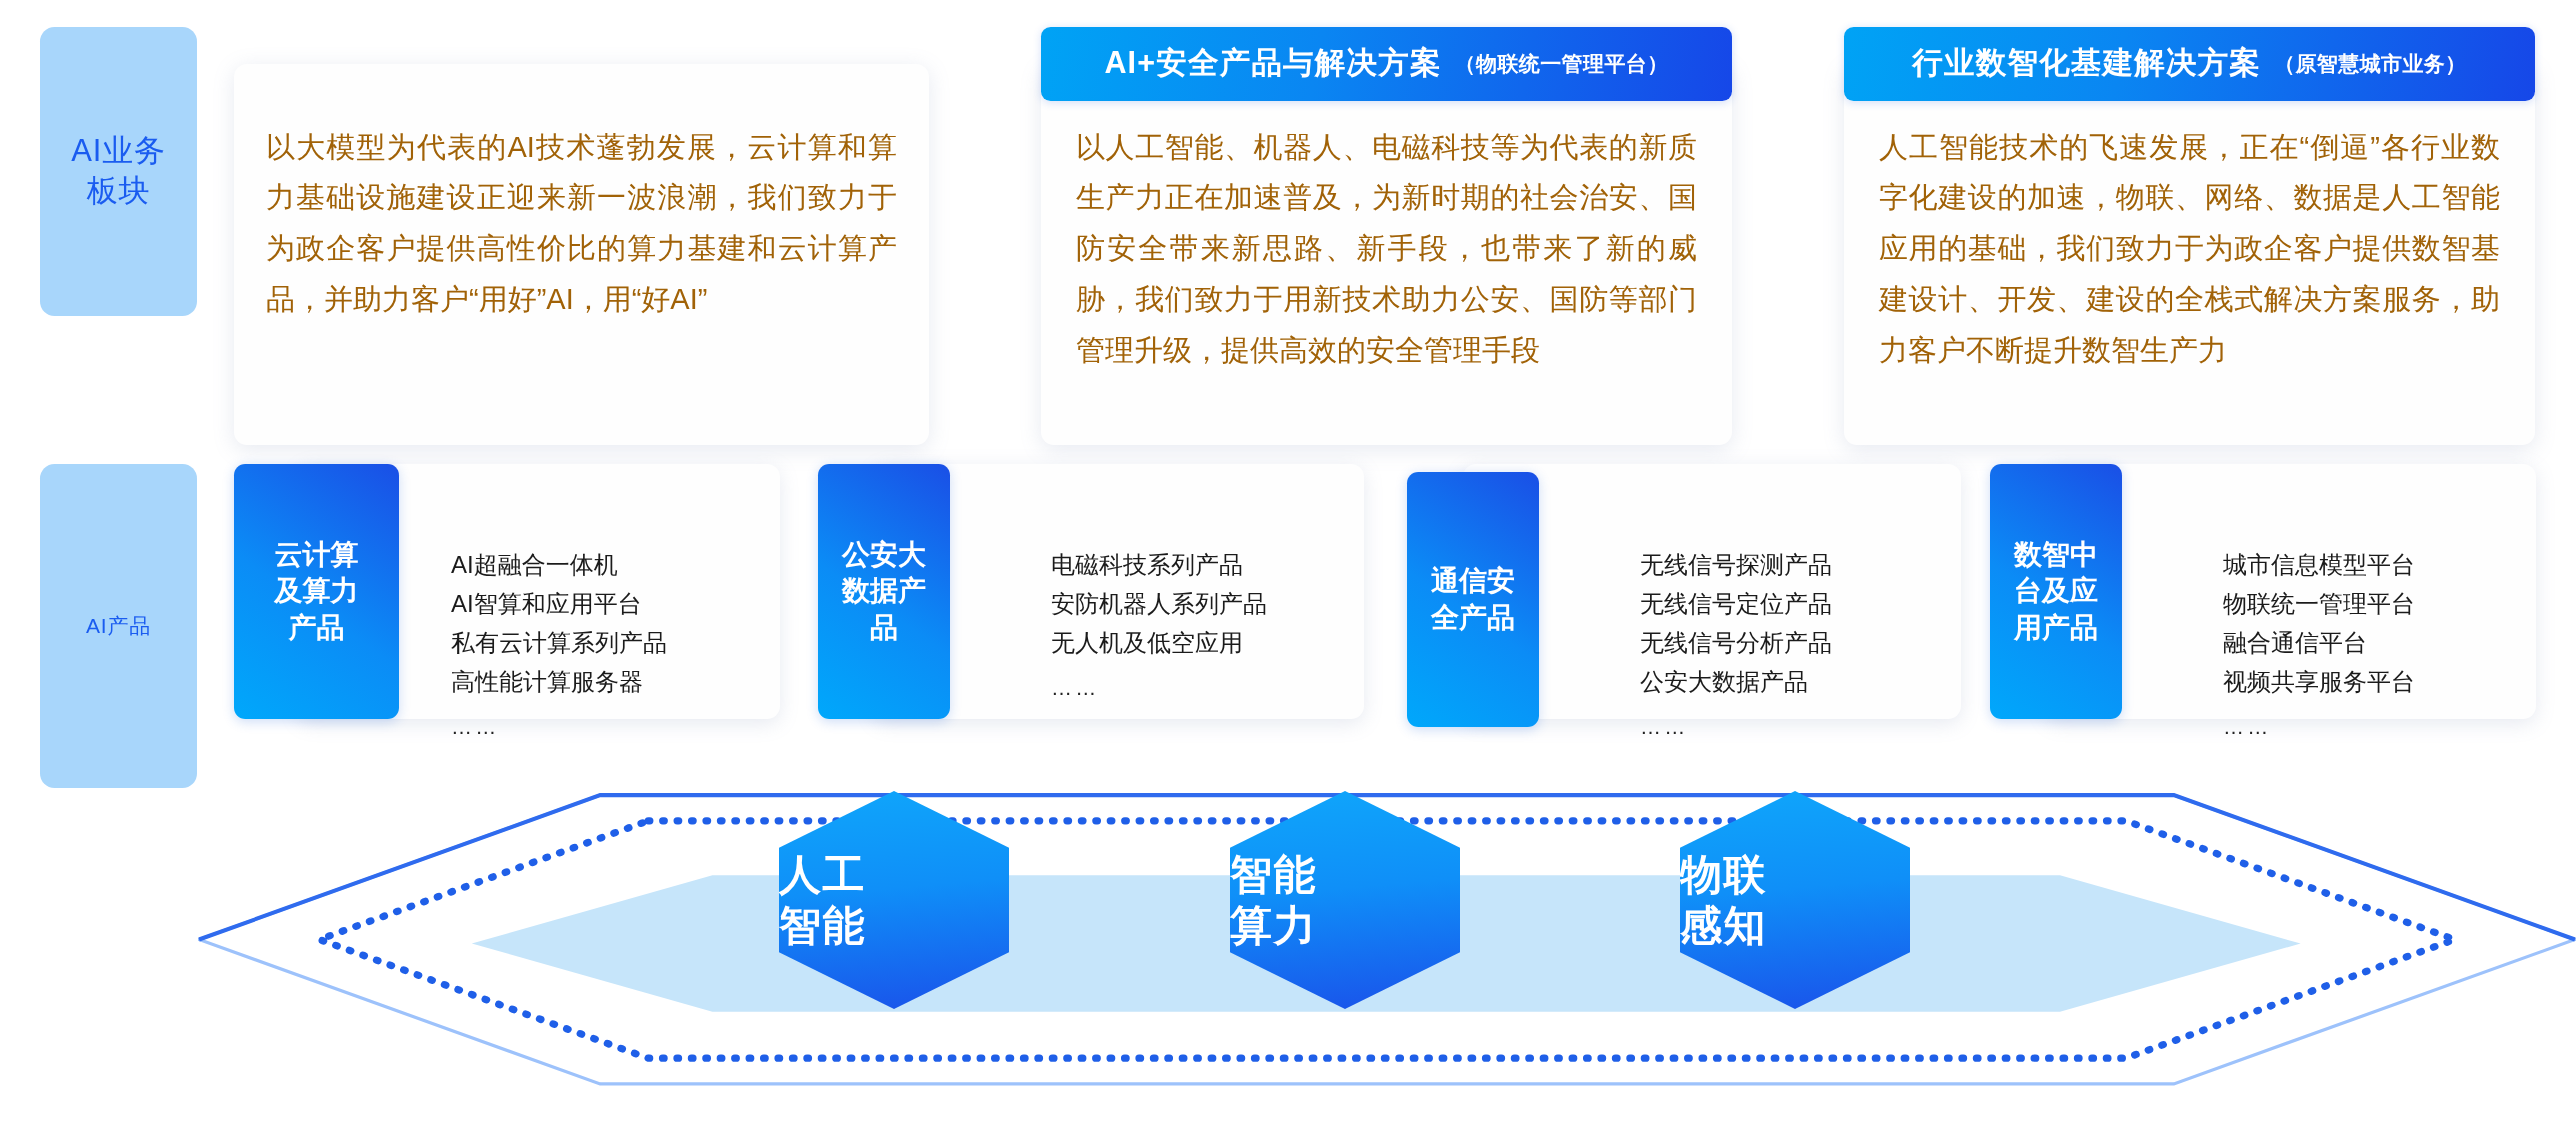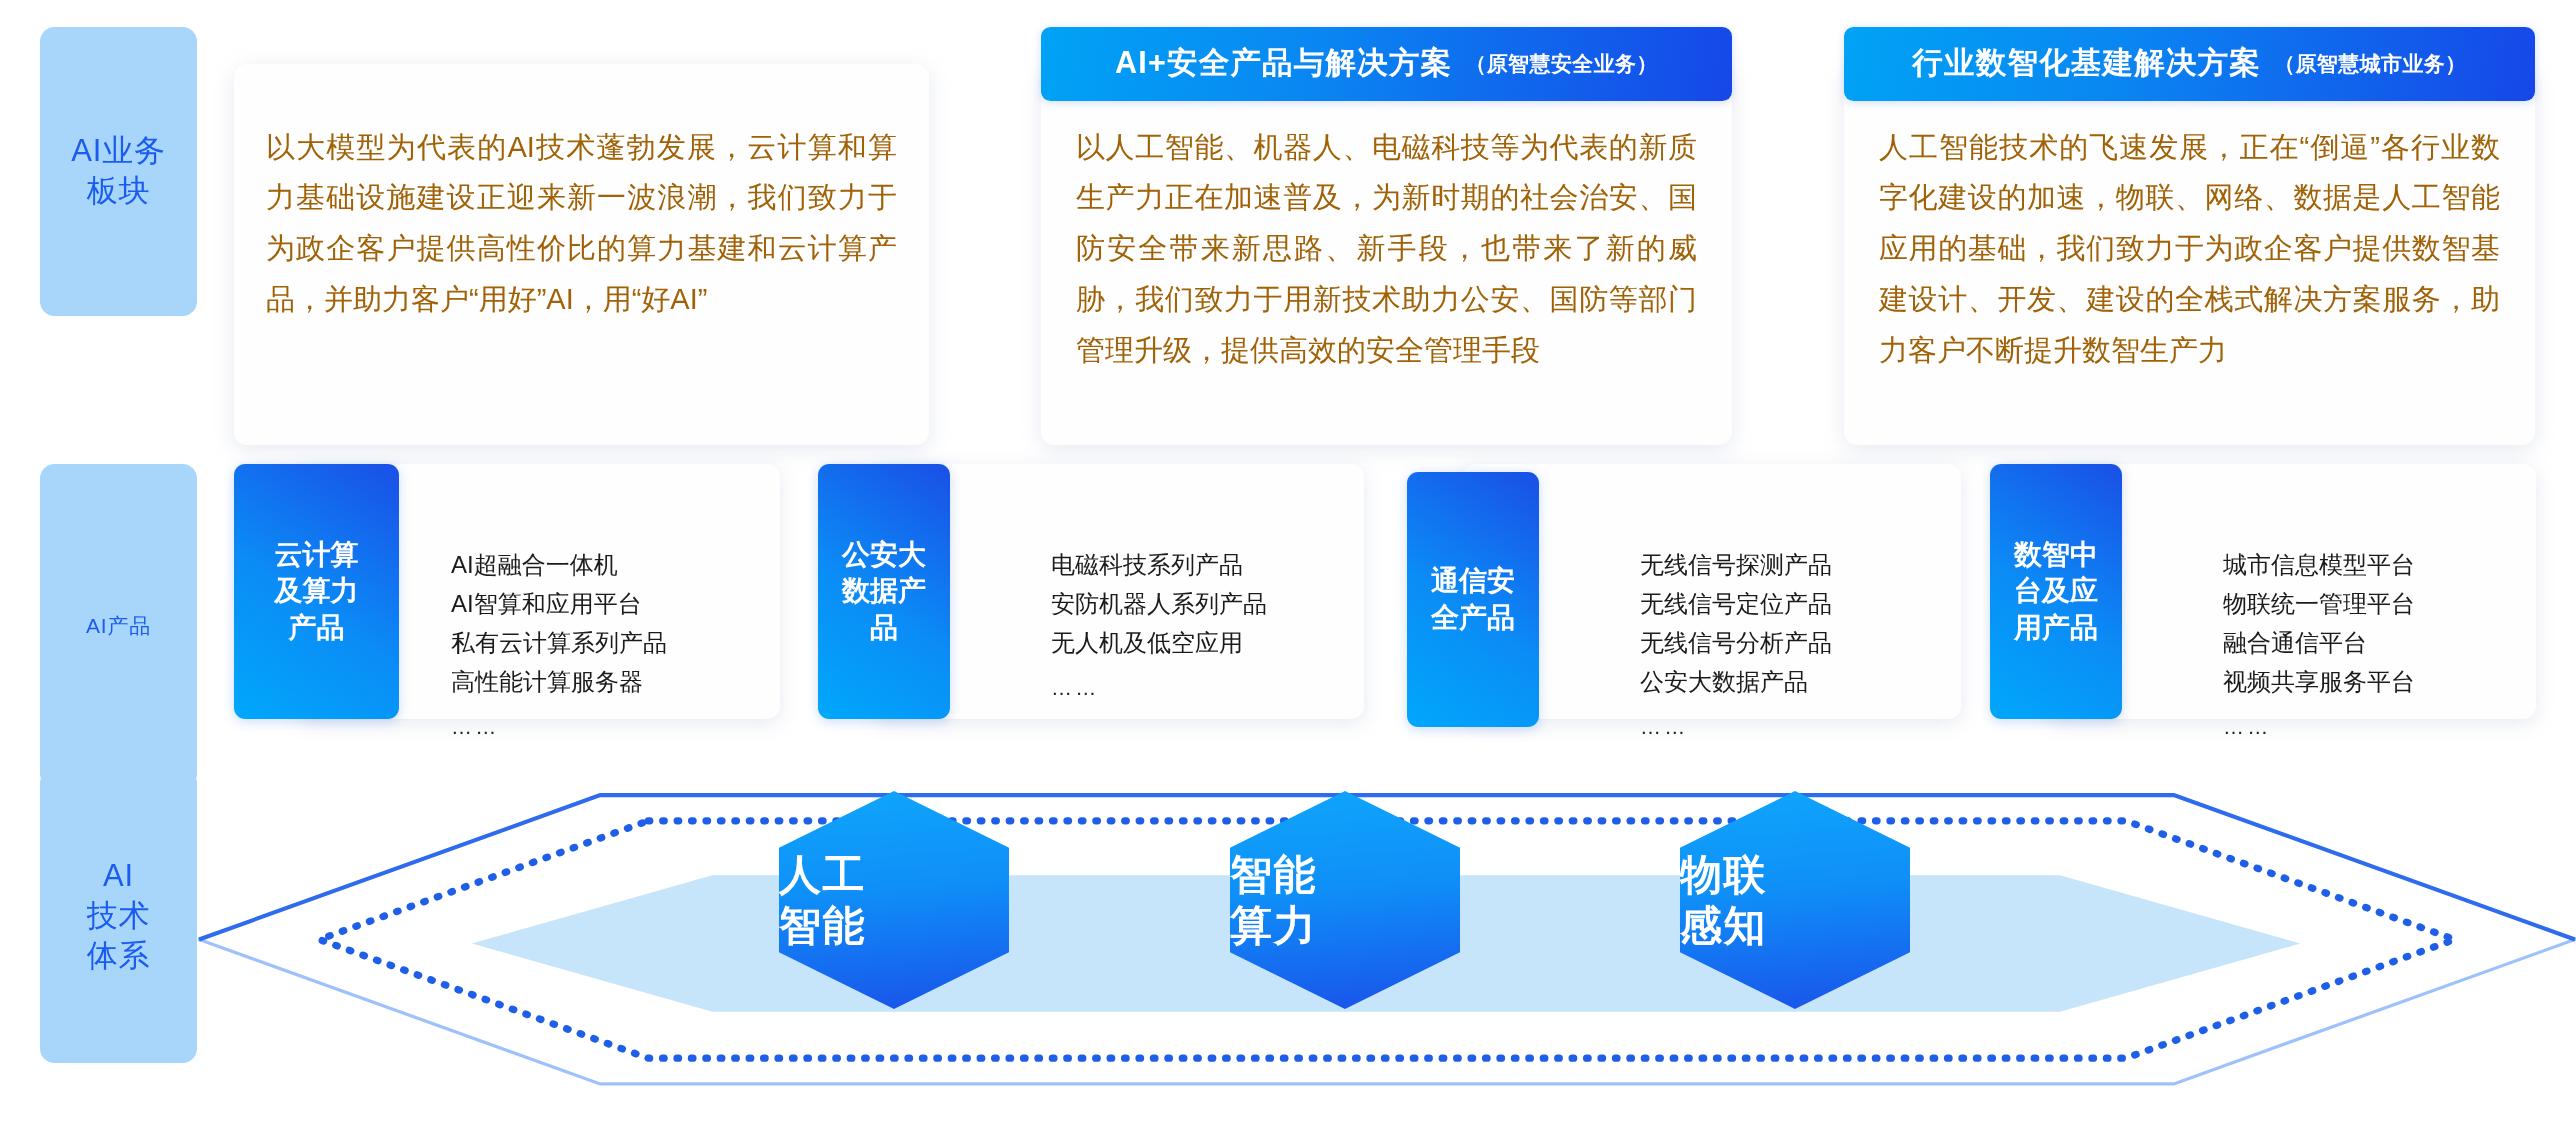--- a/index.html
+++ b/index.html
@@ -110,38 +110,31 @@
     <div>
       <span>AI业务</span><br>
       <span>板块</span>
     </div>
   </div>
   <div class="rail rail-2">
     <div>
       <span>AI产品</span>
     </div>
   </div>
-  <div class="rail rail-3">
-    <div>
-      <span>AI</span><br>
-      <span>技术</span><br>
-      <span>体系</span>
-    </div>
-  </div>
 
   <div class="biz biz-1">
     <div class="biz-body"></div>
     <div class="biz-text">以大模型为代表的AI技术蓬勃发展，云计算和算力基础设施建设正迎来新一波浪潮，我们致力于为政企客户提供高性价比的算力基建和云计算产品，并助力客户“用好”AI，用“好AI”</div>
   </div>
 
   <div class="biz biz-2">
     <div class="biz-body"></div>
     <div class="biz-head">
       <span class="t1">AI+安全产品与解决方案</span>
-      <span class="t2">（原智慧安全业务）</span>
+      <span class="t2">（物联统一管理平台）</span>
     </div>
     <div class="biz-text">以人工智能、机器人、电磁科技等为代表的新质生产力正在加速普及，为新时期的社会治安、国防安全带来新思路、新手段，也带来了新的威胁，我们致力于用新技术助力公安、国防等部门管理升级，提供高效的安全管理手段</div>
   </div>
 
   <div class="biz biz-3">
     <div class="biz-body"></div>
     <div class="biz-head">
       <span class="t1">行业数智化基建解决方案</span>
       <span class="t2">（原智慧城市业务）</span>
     </div>

